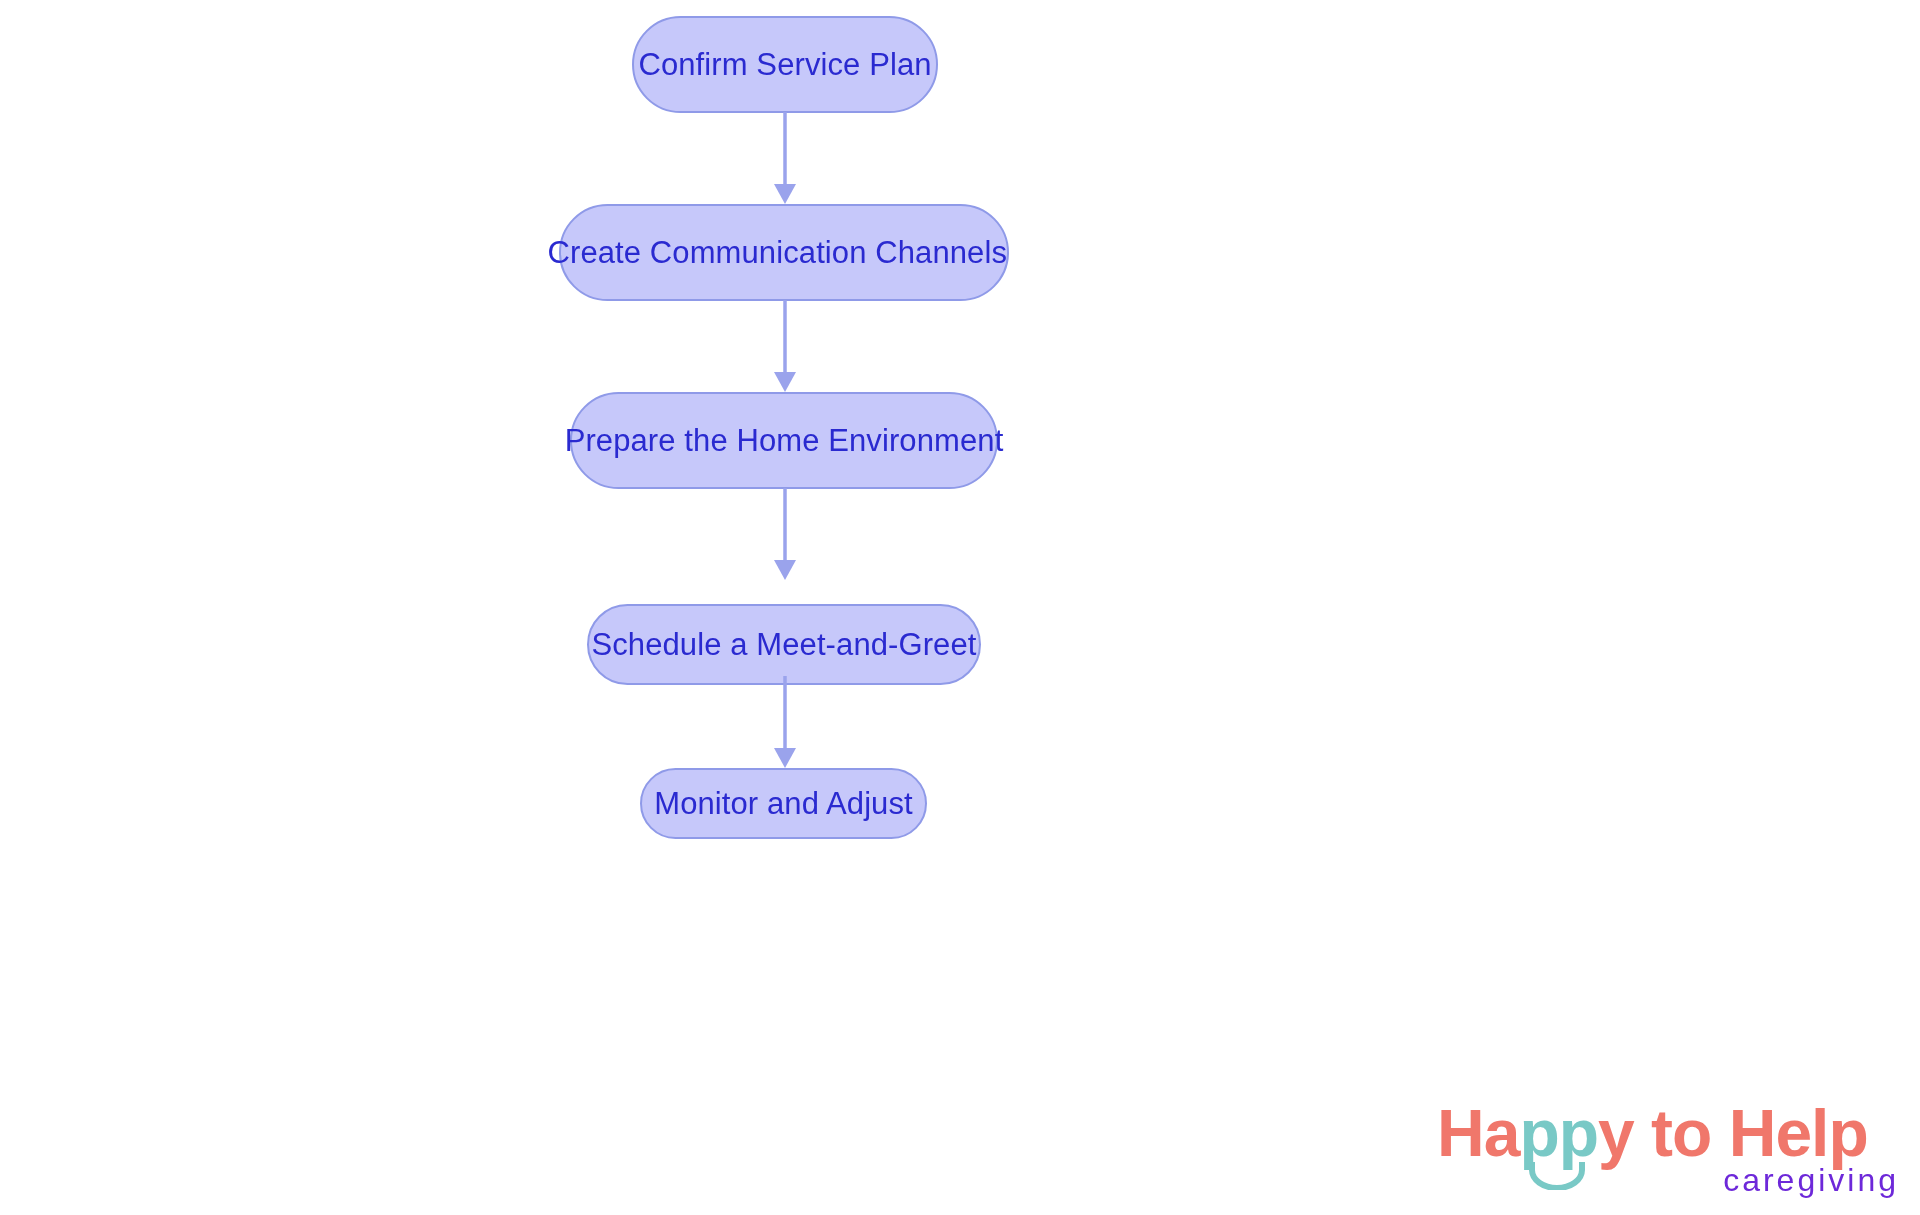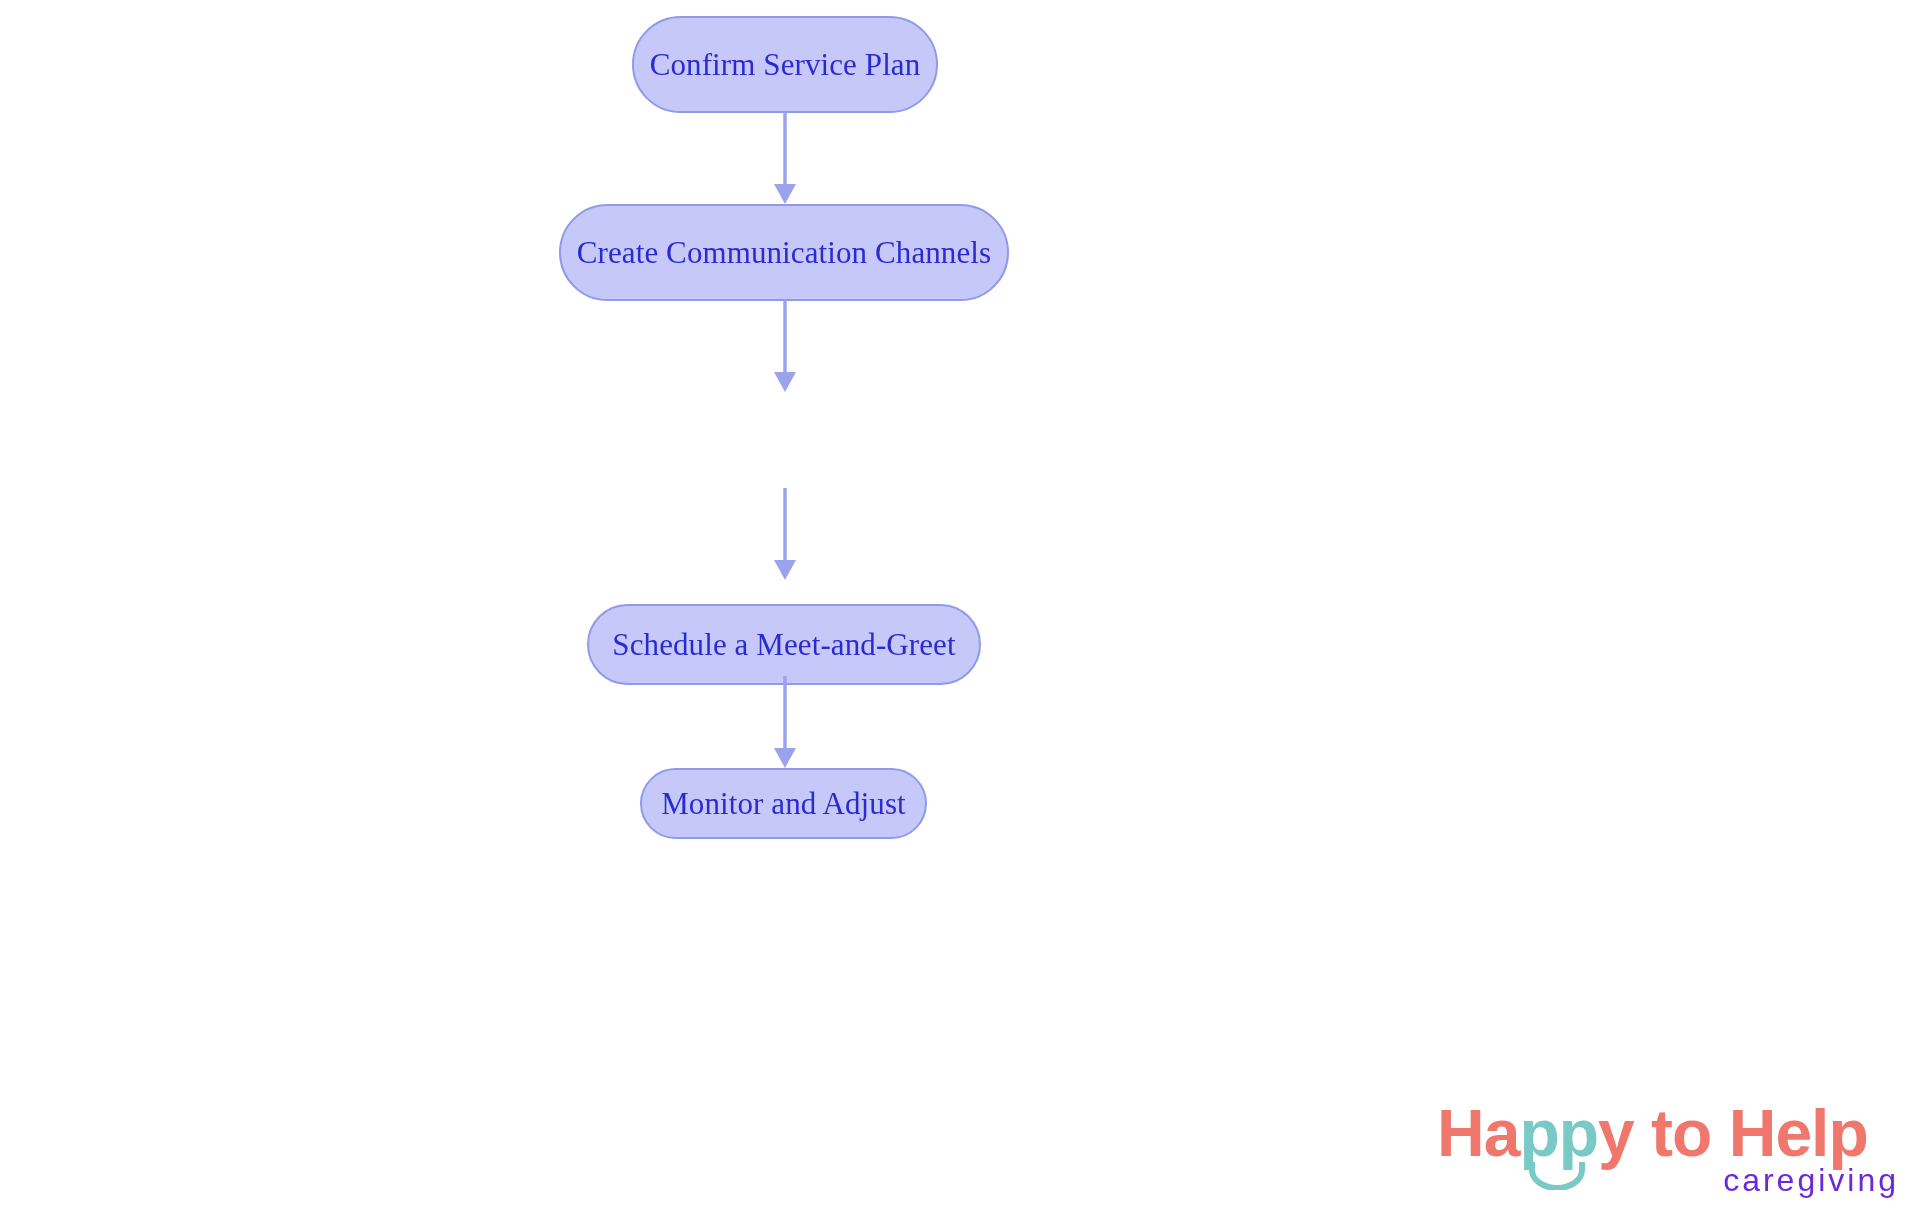--- a/index.html
+++ b/index.html
@@ -30,21 +30,21 @@
     border: 2px solid #8f9ae8;
     border-radius: 999px;
     display: flex;
     align-items: center;
     justify-content: center;
     color: #2a2ad0;
     font-size: 31px;
     font-weight: 400;
     letter-spacing: 0.1px;
     white-space: nowrap;
-    font-family: Liberation Serif, serif;
+    font-family: Liberation Sans, sans-serif;
   }
 
   .connector {
     position: absolute;
     width: 70px;
   }
 
   
   #brand-logo {
     position: absolute;
@@ -92,29 +92,32 @@
 
   <div class="flow-node" id="node-1" style="left:632px; top:16px; width:306px; height:97px;">
     <span>Confirm Service Plan</span>
   </div>
 
   <svg class="connector" style="left:750px; top:112px; height:94px;" viewBox="0 0 70 94" preserveAspectRatio="none">
     <line x1="35" y1="0" x2="35" y2="74" stroke="#9aa3ec" stroke-width="3.5"></line>
     <polygon points="24,72 46,72 35,92" fill="#9aa3ec"></polygon>
   </svg>
 
-  <div class="flow-node" id="node-2" style="left:559px; top:204px; width:450px; height:97px;">
+  <div class="flow-node" id="node-2" style="left:559px; top:204px; width:450px; height:97px;justify-content:flex-end;">
     <span>Create Communication Channels</span>
   </div>
 
   <svg class="connector" style="left:750px; top:300px; height:94px;" viewBox="0 0 70 94" preserveAspectRatio="none">
     <line x1="35" y1="0" x2="35" y2="74" stroke="#9aa3ec" stroke-width="3.5"></line>
     <polygon points="24,72 46,72 35,92" fill="#9aa3ec"></polygon>
   </svg>
 
+  <div class="flow-node" id="node-3" style="left:570px; top:392px; width:428px; height:97px;">
+    <span>Prepare the Home Environment</span>
+  </div>
 
   <svg class="connector" style="left:750px; top:488px; height:94px;" viewBox="0 0 70 94" preserveAspectRatio="none">
     <line x1="35" y1="0" x2="35" y2="74" stroke="#9aa3ec" stroke-width="3.5"></line>
     <polygon points="24,72 46,72 35,92" fill="#9aa3ec"></polygon>
   </svg>
 
   <div class="flow-node" id="node-4" style="left:587px; top:604px; width:394px; height:81px;">
     <span>Schedule a Meet-and-Greet</span>
   </div>
 

